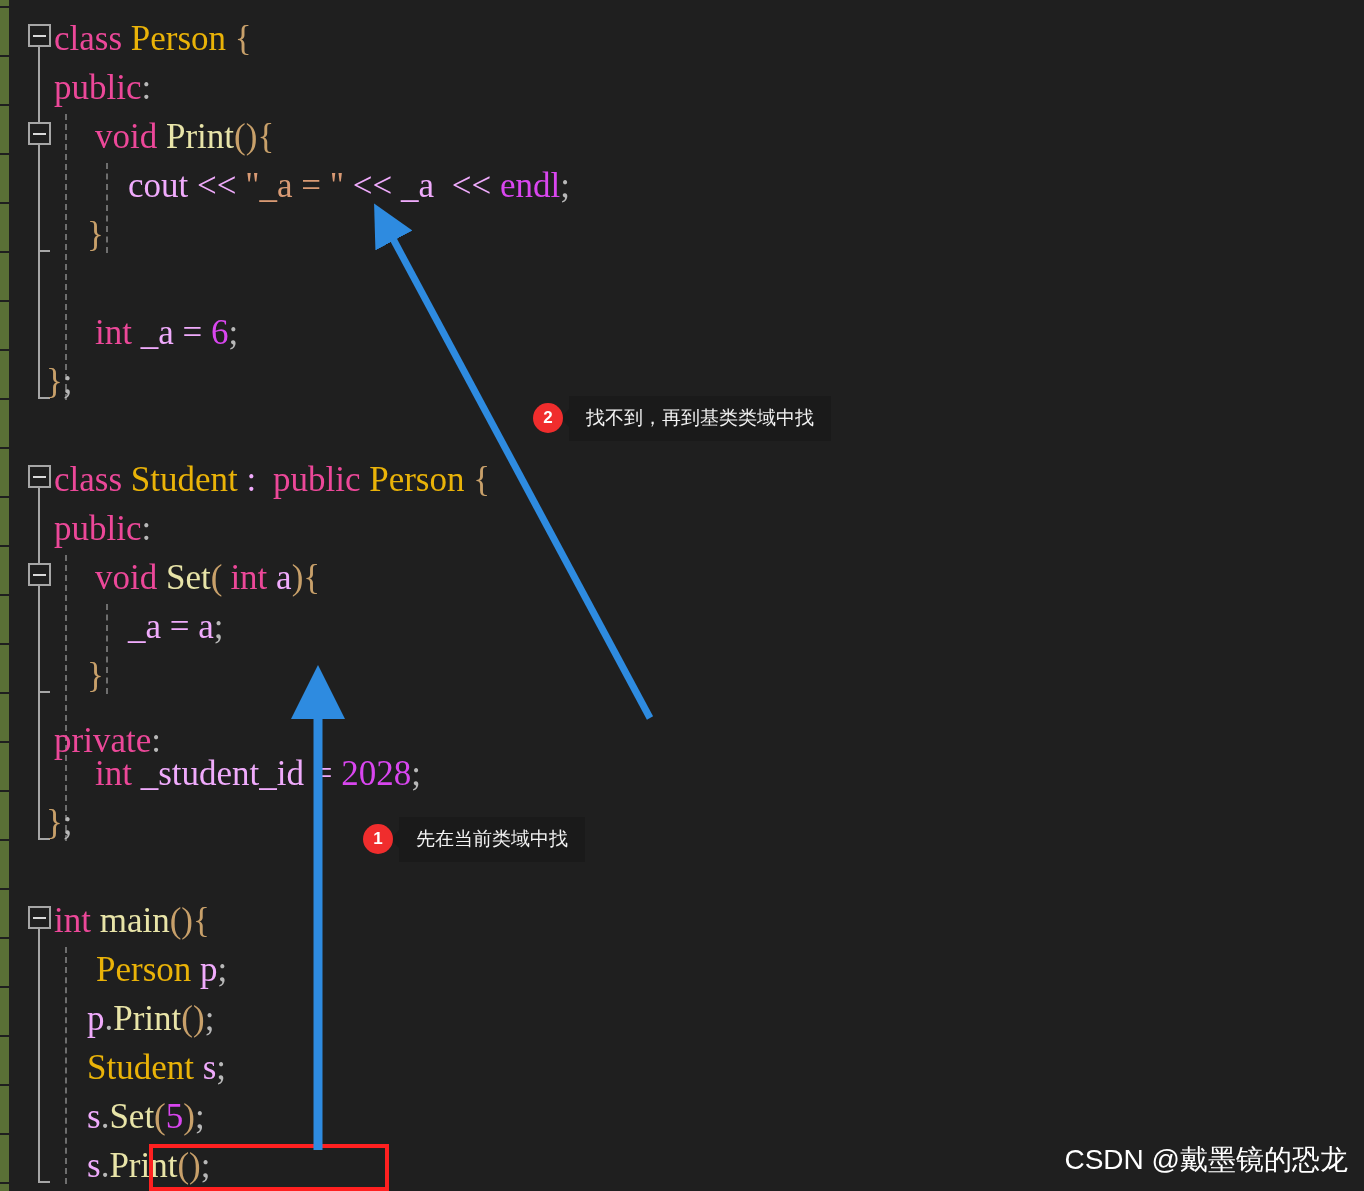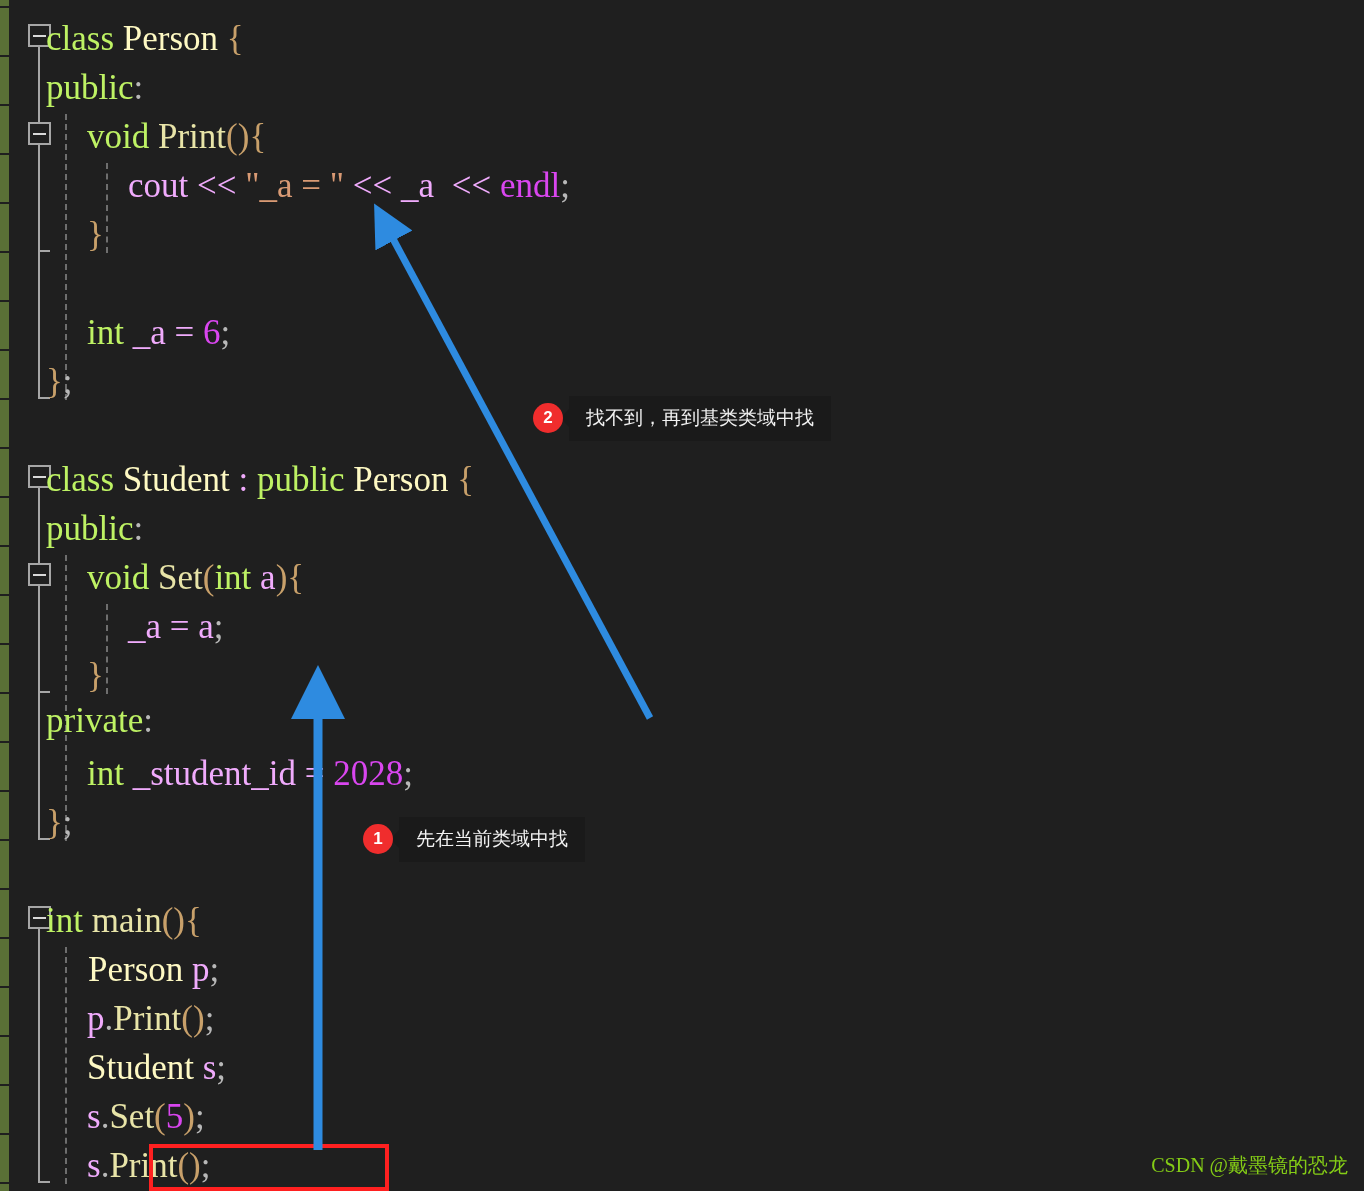--- a/index.html
+++ b/index.html
@@ -64,22 +64,22 @@
     position:absolute;
     left:46px;
     height:49px;
     line-height:49px;
     font-family:"Liberation Serif", serif;
     font-size:35px;
     white-space:pre;
     letter-spacing:0px;
   }
   
-  .t-kw    { color:#bef264; }   
-  .t-type  { color:#fef9c3; }   
+  .t-kw    { color:#ec4899;margin-left:8px; }   
+  .t-type  { color:#eab308; }   
   .t-fn    { color:#e8e4a8; }   
   .t-brace { color:#c8a06a; }   
   .t-plain { color:#f0abfc; }   
   .t-str   { color:#d99a74; }   
   .t-num   { color:#d946ef; }   
   .t-punct { color:#b8b8b8; }
 
   
   .indent-guide {
     position:absolute;
@@ -140,23 +140,23 @@
   .red-box {
     position:absolute;
     border:4px solid #ff2020;
     z-index:5;
   }
 
   
   .watermark {
     position:absolute;
     right:16px; bottom:12px;
-    color:#84cc16;
-    font-family:Liberation Serif, serif;
-    font-size:20px;
+    color:#ffffff;
+    font-family:Liberation Sans, sans-serif;
+    font-size:28px;
     z-index:8;
     white-space:nowrap;
   }
 </style>
 </head>
 <body>
 
 <div id="root">
 
   <div class="vcs-gutter" id="vcsGutter">
@@ -220,26 +220,26 @@
       <div class="code-line" style="top: 161px; left: 128px;"><span class="t-plain">cout</span><span class="t-plain"> </span><span class="t-plain">&lt;&lt;</span><span class="t-plain"> </span><span class="t-str">"_a = "</span><span class="t-plain"> </span><span class="t-plain">&lt;&lt;</span><span class="t-plain"> </span><span class="t-plain">_a</span><span class="t-plain">  </span><span class="t-plain">&lt;&lt;</span><span class="t-plain"> </span><span class="t-num">endl</span><span class="t-punct">;</span></div>
       <div class="code-line" style="top: 210px; left: 87px;"><span class="t-brace">}</span></div>
       <div class="code-line" style="top: 308px; left: 87px;"><span class="t-kw">int</span><span class="t-plain"> </span><span class="t-plain">_a</span><span class="t-plain"> = </span><span class="t-num">6</span><span class="t-punct">;</span></div>
       <div class="code-line" style="top: 357px; left: 46px;"><span class="t-brace">}</span><span class="t-punct">;</span></div>
       <div class="code-line" style="top: 406px; left: 46px;"></div>
       <div class="code-line" style="top: 455px; left: 46px;"><span class="t-kw">class</span><span class="t-plain"> </span><span class="t-type">Student</span><span class="t-plain"> : </span><span class="t-kw">public</span><span class="t-plain"> </span><span class="t-type">Person</span><span class="t-plain"> </span><span class="t-brace">{</span></div>
       <div class="code-line" style="top: 504px; left: 46px;"><span class="t-kw">public</span><span class="t-punct">:</span></div>
       <div class="code-line" style="top: 553px; left: 87px;"><span class="t-kw">void</span><span class="t-plain"> </span><span class="t-fn">Set</span><span class="t-brace">(</span><span class="t-kw">int</span><span class="t-plain"> </span><span class="t-plain">a</span><span class="t-brace">)</span><span class="t-brace">{</span></div>
       <div class="code-line" style="top: 602px; left: 128px;"><span class="t-plain">_a</span><span class="t-plain"> = </span><span class="t-plain">a</span><span class="t-punct">;</span></div>
       <div class="code-line" style="top: 651px; left: 87px;"><span class="t-brace">}</span></div>
-      <div class="code-line" style="top: 696px; left: 46px;"><span class="t-kw">private</span><span class="t-punct">:</span></div>
+      <div class="code-line" style="top: 716px; left: 46px;"><span class="t-kw">private</span><span class="t-punct">:</span></div>
       <div class="code-line" style="top: 749px; left: 87px;"><span class="t-kw">int</span><span class="t-plain"> </span><span class="t-plain">_student_id</span><span class="t-plain"> = </span><span class="t-num">2028</span><span class="t-punct">;</span></div>
       <div class="code-line" style="top: 798px; left: 46px;"><span class="t-brace">}</span><span class="t-punct">;</span></div>
       <div class="code-line" style="top: 847px; left: 46px;"></div>
       <div class="code-line" style="top: 896px; left: 46px;"><span class="t-kw">int</span><span class="t-plain"> </span><span class="t-fn">main</span><span class="t-brace">()</span><span class="t-brace">{</span></div>
-      <div class="code-line" style="top: 945px; left: 88px;"><span class="t-type">Person</span><span class="t-plain"> </span><span class="t-plain">p</span><span class="t-punct">;</span></div>
+      <div class="code-line" style="top: 945px; left: 96px;"><span class="t-type">Person</span><span class="t-plain"> </span><span class="t-plain">p</span><span class="t-punct">;</span></div>
       <div class="code-line" style="top: 994px; left: 87px;"><span class="t-plain">p</span><span class="t-punct">.</span><span class="t-fn">Print</span><span class="t-brace">()</span><span class="t-punct">;</span></div>
       <div class="code-line" style="top: 1043px; left: 87px;"><span class="t-type">Student</span><span class="t-plain"> </span><span class="t-plain">s</span><span class="t-punct">;</span></div>
       <div class="code-line" style="top: 1092px; left: 87px;"><span class="t-plain">s</span><span class="t-punct">.</span><span class="t-fn">Set</span><span class="t-brace">(</span><span class="t-num">5</span><span class="t-brace">)</span><span class="t-punct">;</span></div>
       <div class="code-line" style="top: 1141px; left: 87px;"><span class="t-plain">s</span><span class="t-punct">.</span><span class="t-fn">Print</span><span class="t-brace">()</span><span class="t-punct">;</span></div>
     </div>
 
   <div id="redBoxes">
       <div class="red-box" style="left: 149px; top: 1144px; width: 240px; height: 47px;"></div>
     </div>
 

